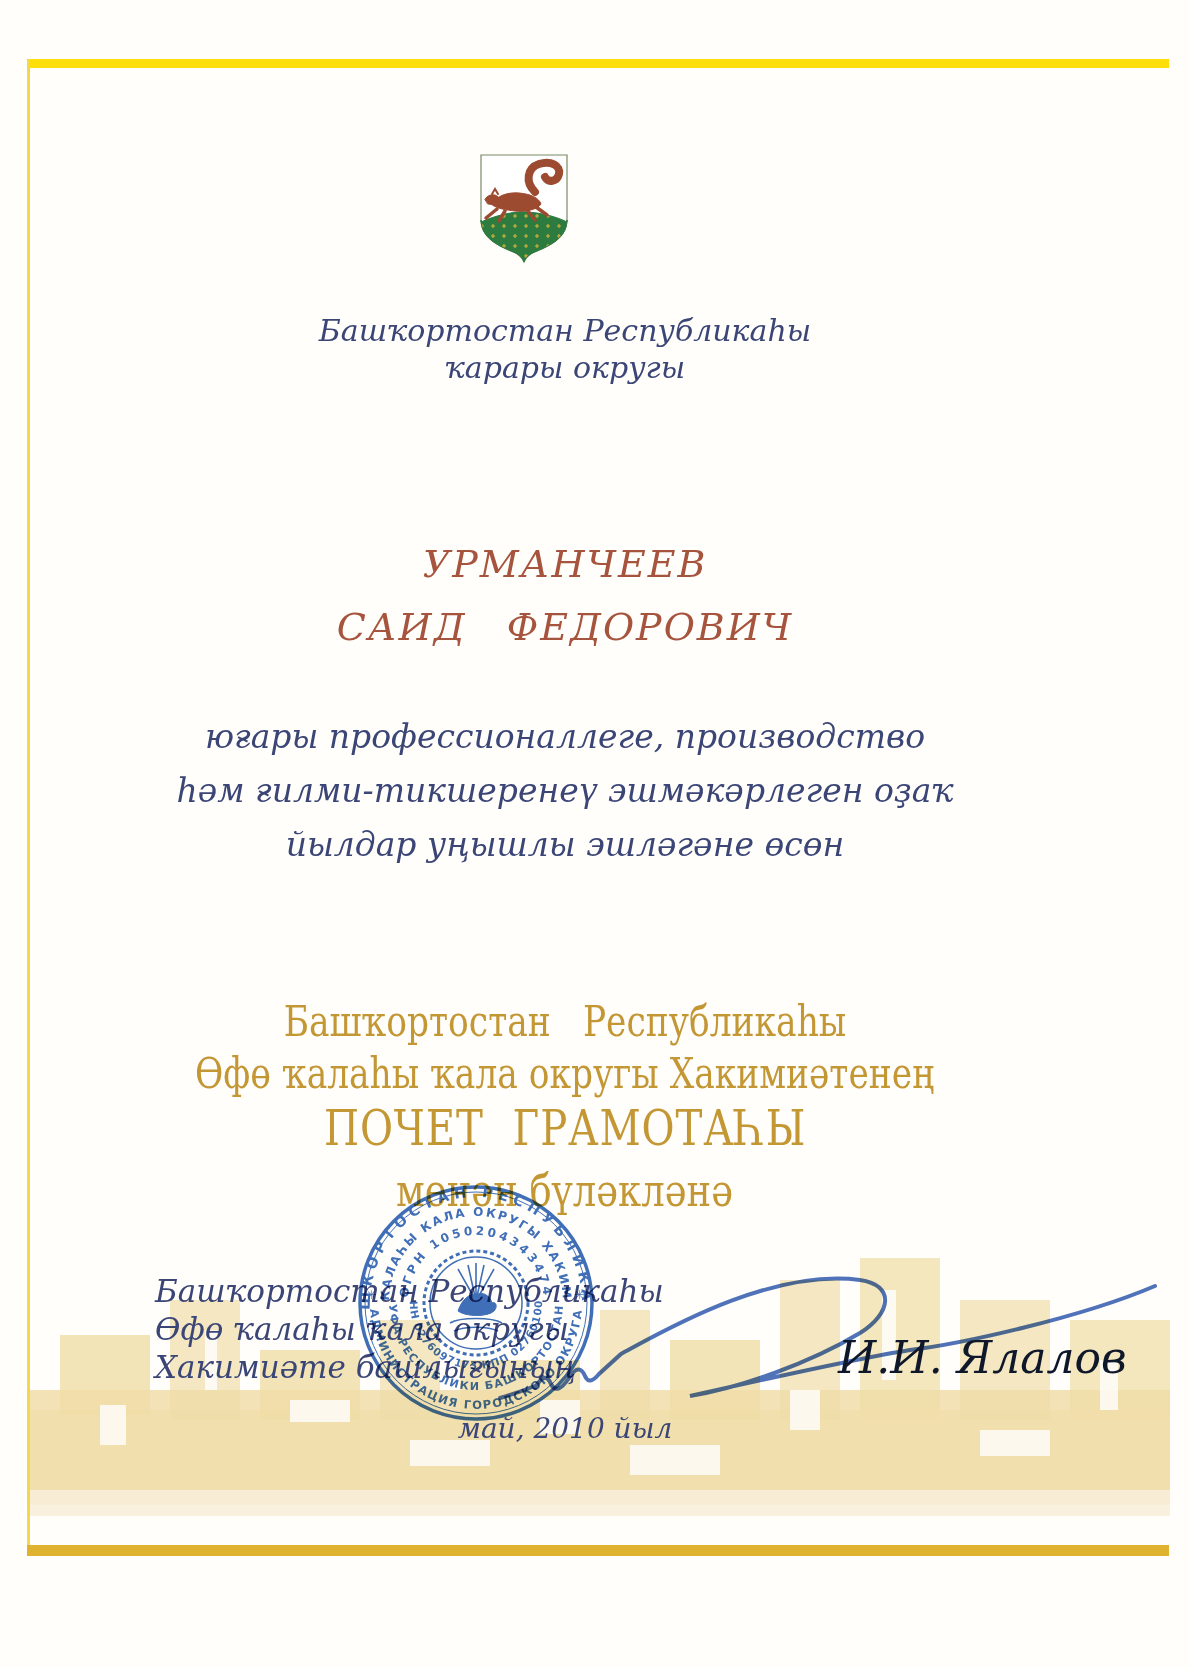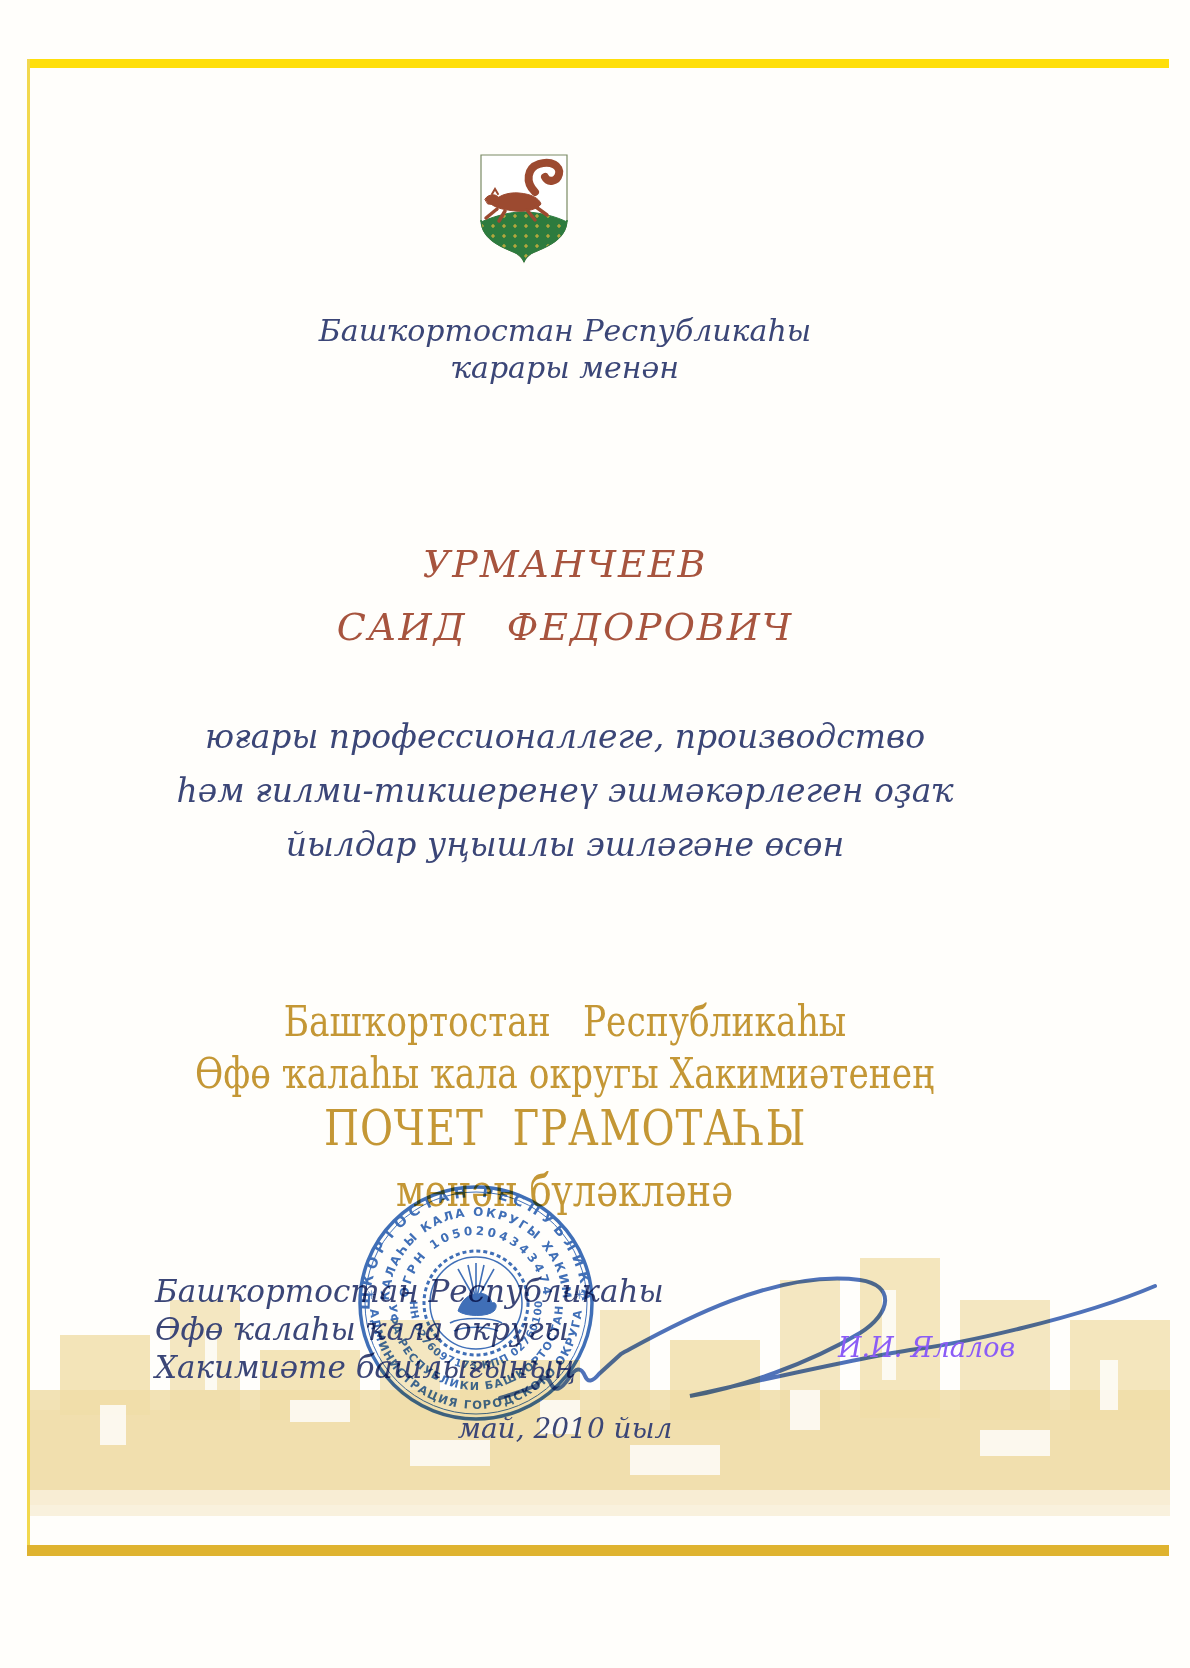--- a/index.html
+++ b/index.html
@@ -26,21 +26,21 @@
   .award .org{font-size:42px;line-height:52px;}
   .award .org span{display:inline-block;transform:scaleX(.82);transform-origin:center;white-space:nowrap;}
   .award .org .sp1{word-spacing:26px;}
   .award .title{margin-top:0;font-size:48px;line-height:56px;word-spacing:18px;letter-spacing:1px;}
   .award .title span,.award .action span{display:inline-block;transform:scaleX(.84);transform-origin:center;white-space:nowrap;}
   .award .action{margin-top:8px;font-size:44px;line-height:54px;}
 
   .sig-block{position:absolute;left:155px;top:1272px;z-index:2;
     font-style:italic;font-size:31px;line-height:38px;color:#3b4677;text-align:left;}
   .signer{position:absolute;left:838px;top:1332px;z-index:5;
-    font-style:italic;font-size:27px;color:#8b5cf6;}
+    font-style:italic;font-size:44px;color:#0f172a;}
   .date-line{top:1412px;font-style:italic;font-size:28px;color:#3b4677;z-index:2;}
 
   
   .seal{position:absolute;left:346px;top:1173px;width:260px;height:260px;z-index:3;
     mix-blend-mode:multiply;opacity:.92;}
   .seal text{font-family:"DejaVu Sans","Liberation Sans",sans-serif;font-weight:bold;fill:#2f63b4;}
   .sig-ink{position:absolute;left:440px;top:1238px;width:740px;height:170px;z-index:4;
     mix-blend-mode:multiply;opacity:.9;}
 
   
@@ -102,21 +102,21 @@
       <path d="M15,42 l3,-5 l3,5" stroke-width="2"></path>
       <path d="M20,57 L9,66" stroke-width="3.5"></path>
       <path d="M28,59 L22,69" stroke-width="3.5"></path>
       <path d="M50,58 L58,68" stroke-width="3.5"></path>
       <path d="M59,55 L70,63" stroke-width="3.5"></path>
     </g>
   </svg>
 
   <div class="center-col decree">
     <div>Башҡортостан Республикаһы</div>
-    <div>ҡарары менән</div>
+    <div>ҡарары округы</div>
   </div>
 
   <div class="center-col recipient">
     <div>УРМАНЧЕЕВ</div>
     <div class="line2">САИД ФЕДОРОВИЧ</div>
   </div>
 
   <div class="center-col citation">
     <div>юғары профессионаллеге, производство</div>
     <div>һәм ғилми-тикшеренеү эшмәкәрлеген оҙаҡ</div>

